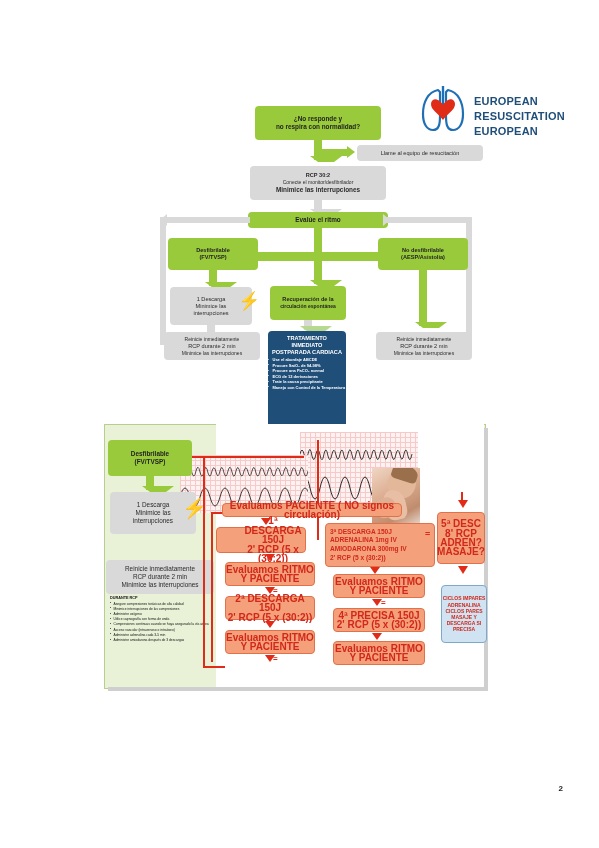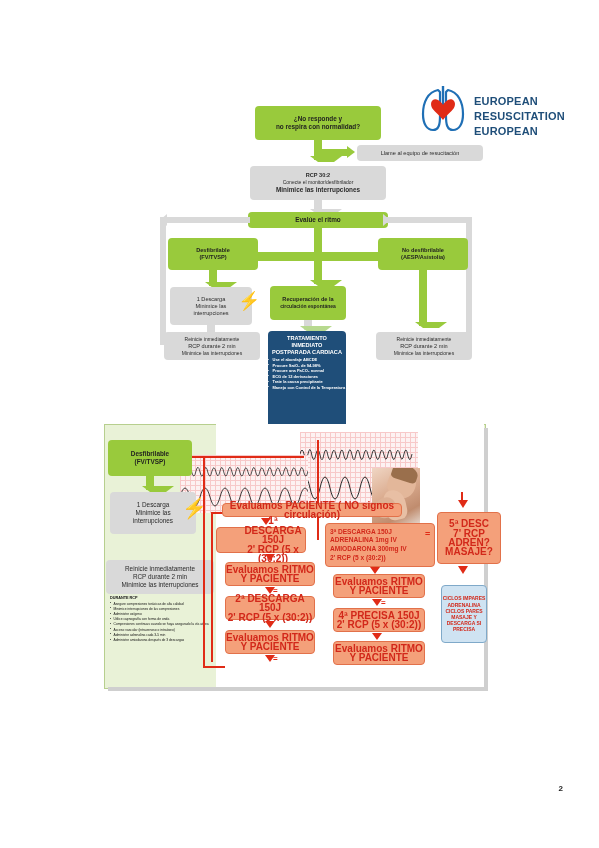--- a/index.html
+++ b/index.html
@@ -321,23 +321,23 @@
     <span>2' RCP (5 x (30:2))</span>
   </div>
   <div class="arrow-d" style="left:372px;top:633px;border-left:5px solid transparent;border-right:5px solid transparent;border-top:7px solid #e02b16;"></div>
   <div class="box orange t-o" style="left:333px;top:641px;width:92px;height:24px;">
     <span>Evaluamos RITMO</span>
     <span>Y PACIENTE</span>
   </div>
 
   <div class="arrow-d" style="left:458px;top:500px;border-left:5px solid transparent;border-right:5px solid transparent;border-top:8px solid #e02b16;"></div>
   <div class="rl" style="left:461px;top:492px;width:2px;height:10px;"></div>
-  <div class="box orange t-o" style="left:437px;top:512px;width:64px;height:52px;">
+  <div class="box orange t-o" style="left:437px;top:512px;width:48px;height:52px;">
     <span>5ª DESC</span>
-    <span>7' RCP</span>
+    <span>8' RCP</span>
     <span>ADREN?</span>
     <span>MASAJE?</span>
   </div>
   <div class="eq" style="left:425px;top:530px;font-size:9px;">=</div>
   <div class="arrow-d" style="left:458px;top:566px;border-left:5px solid transparent;border-right:5px solid transparent;border-top:8px solid #e02b16;"></div>
 
   <div class="box cyan t-xs" style="left:441px;top:585px;width:46px;height:58px;">
     <span style="font-weight:bold">CICLOS IMPARES</span>
     <span>ADRENALINA</span>
     <span style="font-weight:bold">CICLOS PARES</span>

